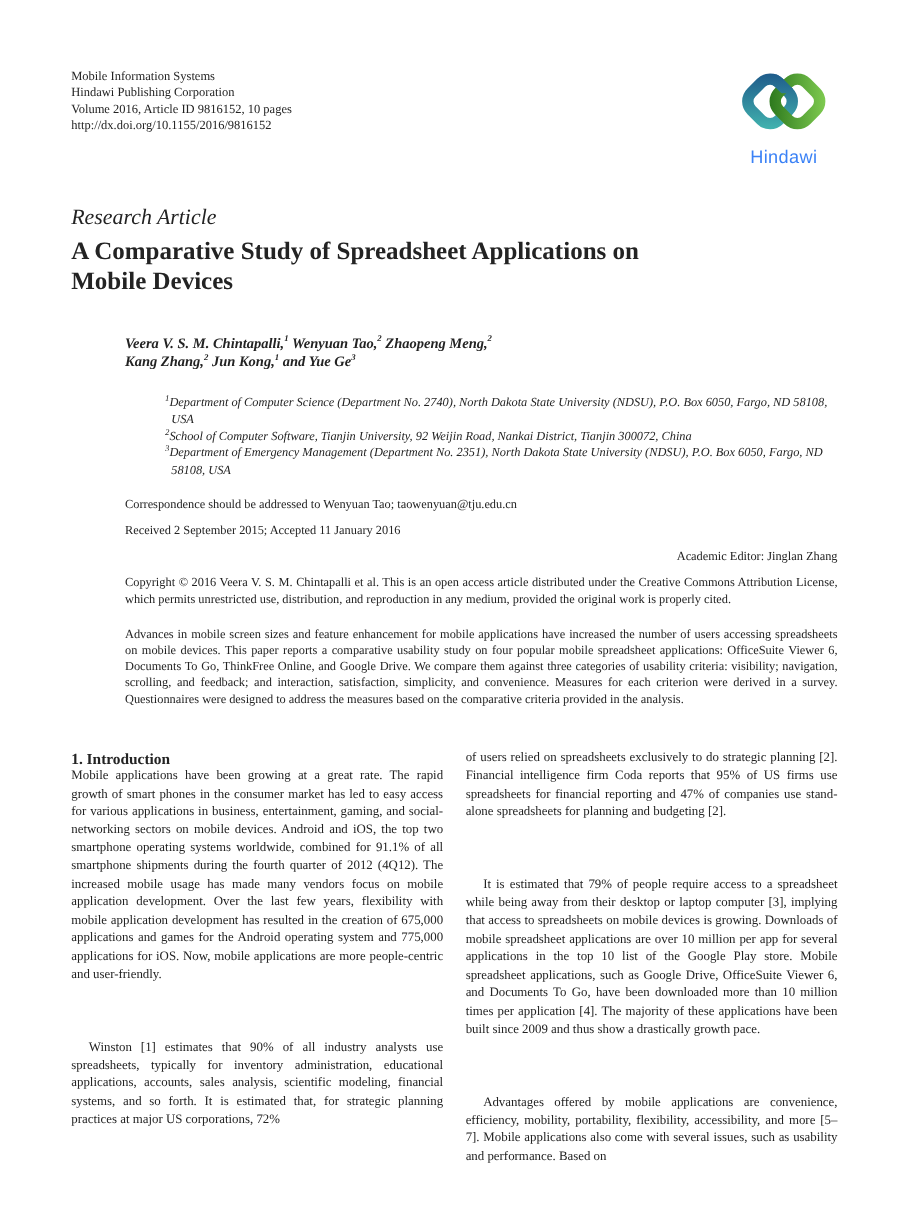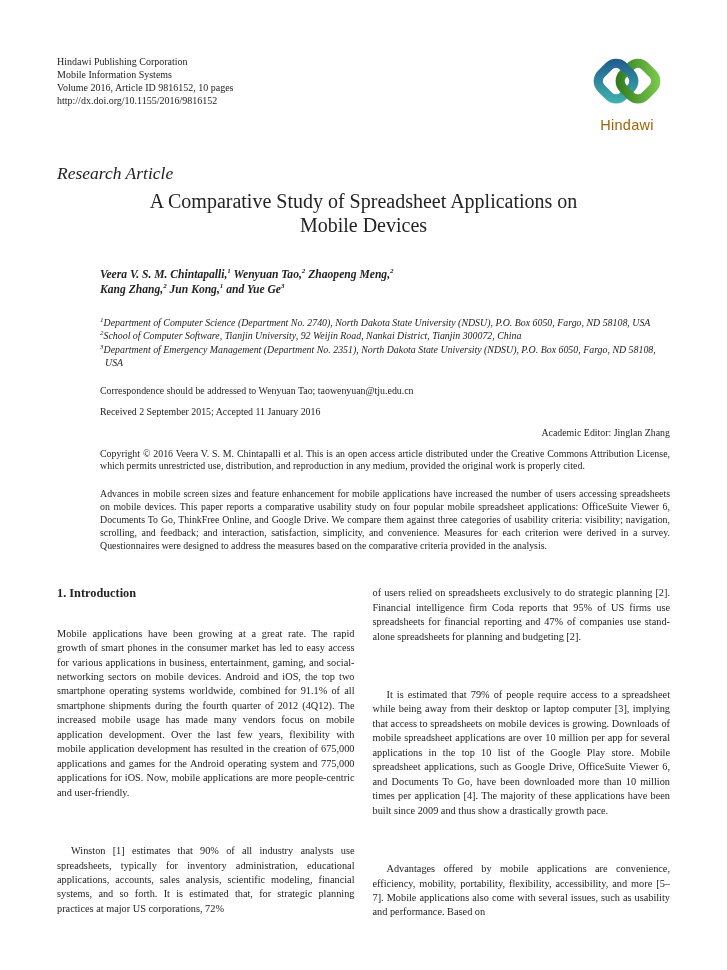--- a/index.html
+++ b/index.html
@@ -6,52 +6,52 @@
   .page {
     position:relative; width:727px; height:970px; background:#ffffff;
     font-family:"Liberation Serif", serif; color:#232323;
     overflow:hidden; box-sizing:border-box;
     padding:55px 57px 0 57px;
   }
   
   .header-row { position:relative; height:108px; }
   .pub-lines { font-size:10px; line-height:13px; }
   .logo-box { position:absolute; top:-6px; right:0; width:86px; text-align:center; }
-  .logo-word { font-family:"Liberation Sans", sans-serif; font-size:14.5px; color:#a16207; margin-top:-2px; letter-spacing:0.3px; }
+  .logo-word { font-family:"Liberation Sans", sans-serif; font-size:14.5px; color:#3b82f6; margin-top:-2px; letter-spacing:0.3px; }
   
   .article-type { font-style:italic; font-size:17.5px; line-height:21px; }
-  .title { font-weight:normal; font-size:20px; line-height:24px; margin-top:5px;text-align:center; }
+  .title { font-weight:bold; font-size:20px; line-height:24px; margin-top:5px; }
   
   .front { margin-left:43px; width:570px; font-size:9.9px; }
   .authors { margin-top:30px; font-weight:bold; font-size:11.6px; line-height:15px;font-style:italic; }
   sup { font-size:7px; line-height:0; vertical-align:super; }
-  .affils { margin-top:19px; font-style:italic; line-height:13.4px; }
+  .affils { margin-top:19px; font-style:italic; line-height:13.4px;margin-left:32px; }
   .affil { padding-left:5px; text-indent:-5px; }
   .fm-line { margin-top:0; }
   .correspondence { margin-top:15px; }
   .received { margin-top:10px; }
   .editor { margin-top:10px;text-align:right; }
   .copyright { margin-top:10px; text-align:justify; line-height:12.8px; }
   .abstract { margin-top:14px; text-align:justify; line-height:13px; }
   
   .columns { display:flex; gap:18px; margin-top:34px; }
   .col { flex:1; min-width:0; font-size:10.3px; line-height:14.45px; text-align:justify; }
-  .sec-heading { font-size:12.3px; font-weight:bold; margin:0 0 26px 0; }
+  .sec-heading { font-size:12.3px; font-weight:bold; margin:0 0 0 0; }
   .body-par { margin:0; }
   .body-par.indent { text-indent:14px;margin-top:44px; }
 </style>
 </head>
 <body>
 
 <div class="page">
 
   <div class="header-row">
     <div class="pub-lines">
+      <div>Mobile Information Systems</div>
       <div>Hindawi Publishing Corporation</div>
-      <div>Mobile Information Systems</div>
       <div>Volume 2016, Article ID 9816152, 10 pages</div>
       <div>http://dx.doi.org/10.1155/2016/9816152</div>
     </div>
 
     <div class="logo-box">
       <svg width="84" height="66" viewBox="0 0 92 70">
         <defs>
           <linearGradient id="gBlue" x1="0" y1="0" x2="1" y2="1">
             <stop offset="0" stop-color="#1f5c8b"></stop>
             <stop offset="1" stop-color="#41b2ae"></stop>

